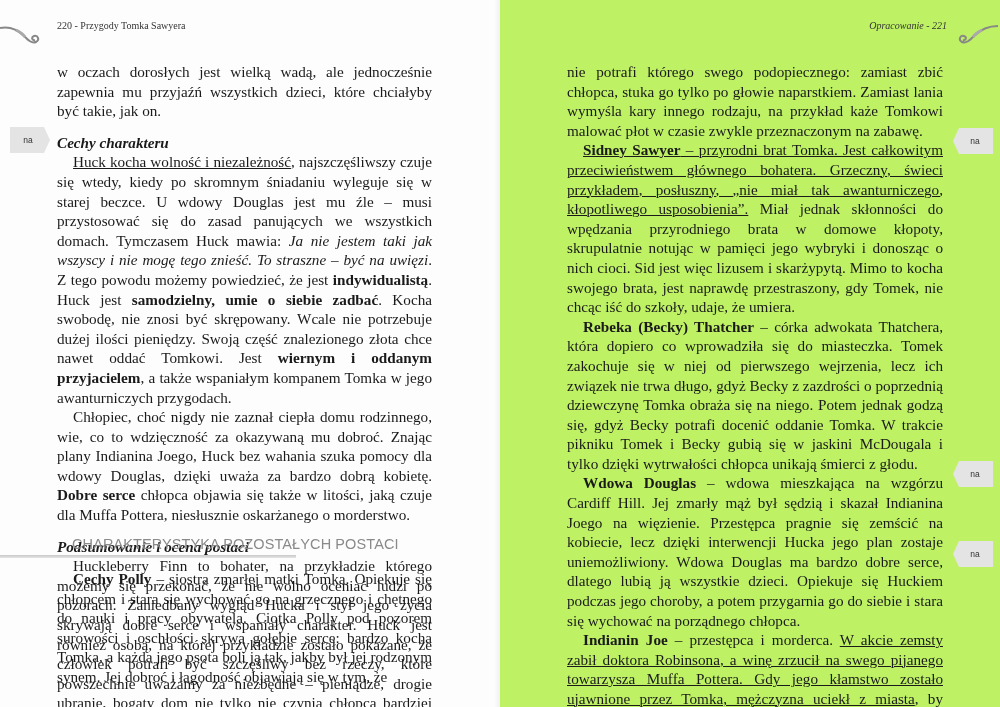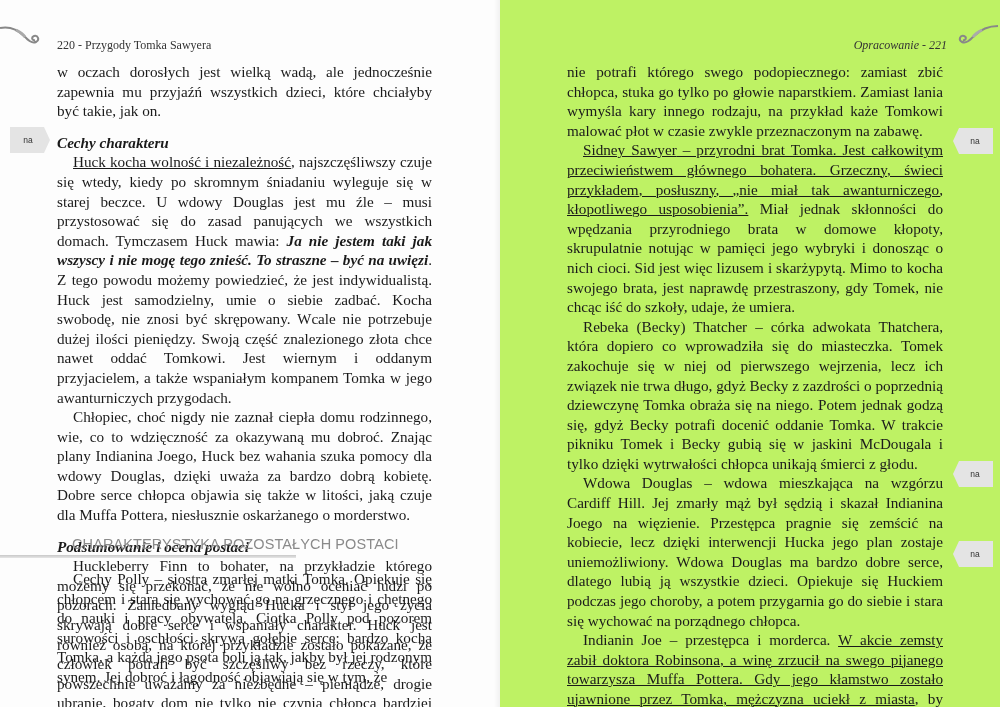--- a/index.html
+++ b/index.html
@@ -3,34 +3,34 @@
 <meta charset="utf-8">
 <style>
   html, body { margin:0; padding:0; }
   body { width:1000px; height:707px; background:#fff; overflow:hidden; position:relative;
          font-family:"Liberation Serif", serif; color:#1a1a1a; }
   .page { position:absolute; top:0; height:707px; }
   .page.left { left:0; width:500px; background:#fdfdfd; }
   .page.right { left:500px; width:500px; background:#bef264; }
   .gutter { position:absolute; left:494px; top:0; width:12px; height:707px;
             background:linear-gradient(to right,#fdfdfd,#f1f1f1 50%,#fdfdfd); }
-  .running-head { position:absolute; top:38px; font-size:12px; color:#333; }
+  .running-head { position:absolute; top:20px; font-size:10px; color:#333; }
   .left .running-head { left:57px; }
   .right .running-head { right:53px; font-style:italic; }
   .ornament { position:absolute; top:22px; }
   .left .ornament { left:0; }
   .right .ornament { right:2px; }
   .text { position:absolute; font-size:15.2px; line-height:19.6px; text-align:justify; }
   .left .text { left:57px; width:375px; }
   .right .text { left:67px; width:376px; }
   .text p { margin:0; text-indent:0; }
   .text p.ind { text-indent:16px; }
   .text p.last { text-align-last:left; }
-  .text b { font-weight:normal; }
-  .text i { font-style:italic;font-weight:bold; }
+  .text b { font-weight:bold; }
+  .text i { font-style:italic; }
   .text u { text-decoration:underline; text-decoration-thickness:1px; }
   .subhead { font-weight:bold; font-style:italic; margin-top:12px !important; }
   .section-head { position:absolute; left:72px; top:536px; font-family:"Liberation Sans", sans-serif;
                   font-size:14.5px; color:#8a8a8a; letter-spacing:0.1px; }
   .section-rule { position:absolute; left:0; top:555px; width:296px; height:3px;
                   background:linear-gradient(to bottom,#c8c8c8,#e6e6e6); }
   .tag { position:absolute; width:36px; height:26px; background:#e4e4e4;
          font-family:"Liberation Sans", sans-serif; font-size:8.5px; line-height:18px;
          color:#333; display:flex; align-items:center; justify-content:center; text-align:center; }
   .tag.lt { left:10px; clip-path:polygon(0 0,85% 0,100% 50%,85% 100%,0 100%); padding-right:4px; }

